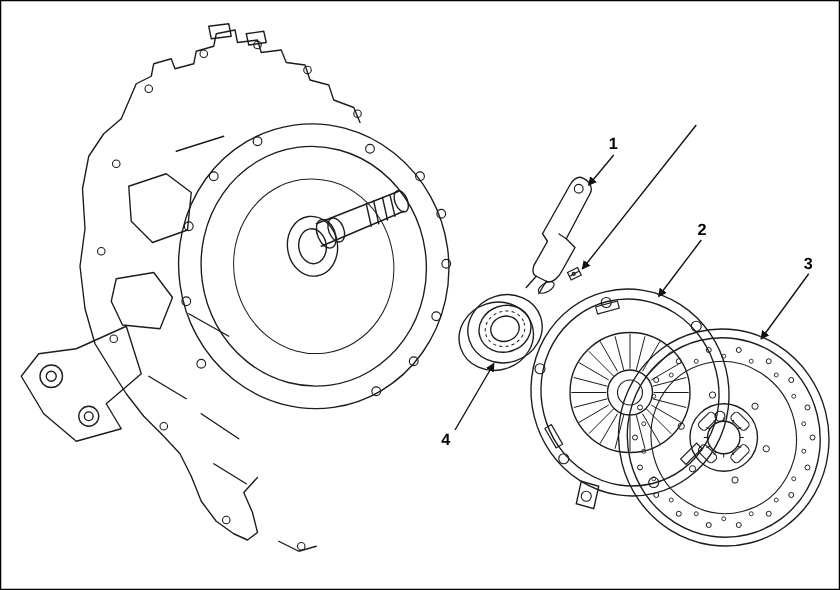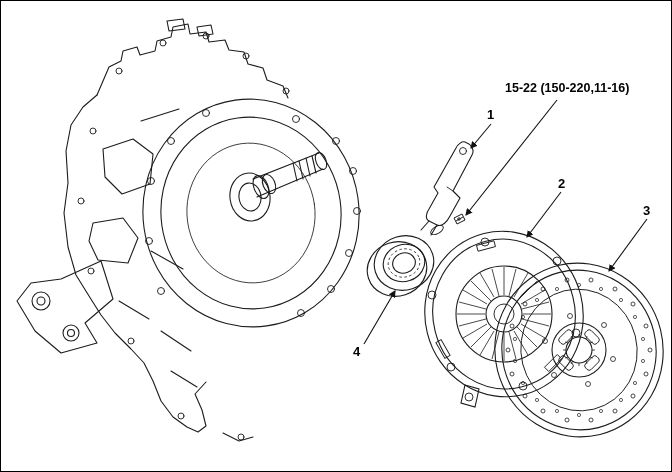--- a/index.html
+++ b/index.html
@@ -269,21 +269,20 @@
 
     <g stroke="#111" stroke-width="1.1" fill="none">
       <line x1="556" y1="99" x2="465" y2="214" marker-end="url(#arrow)"></line>
       <line x1="490" y1="123" x2="470" y2="147" marker-end="url(#arrow)"></line>
       <line x1="560" y1="191" x2="526" y2="236" marker-end="url(#arrow)"></line>
       <line x1="646" y1="218" x2="608" y2="270" marker-end="url(#arrow)"></line>
       <line x1="363" y1="343" x2="394" y2="290" marker-end="url(#arrow)"></line>
     </g>
   </svg>
 
-  <div class="lbl torque" style="left:504px; top:81px;">15-22 (150-220,11-16)</div>
 
   <div class="lbl num" style="left:486px; top:107px;">1</div>
 
   <div class="lbl num" style="left:557px; top:176px;">2</div>
 
   <div class="lbl num" style="left:642px; top:203px;">3</div>
 
   <div class="lbl num" style="left:352px; top:344px;">4</div>
 </div>
 

